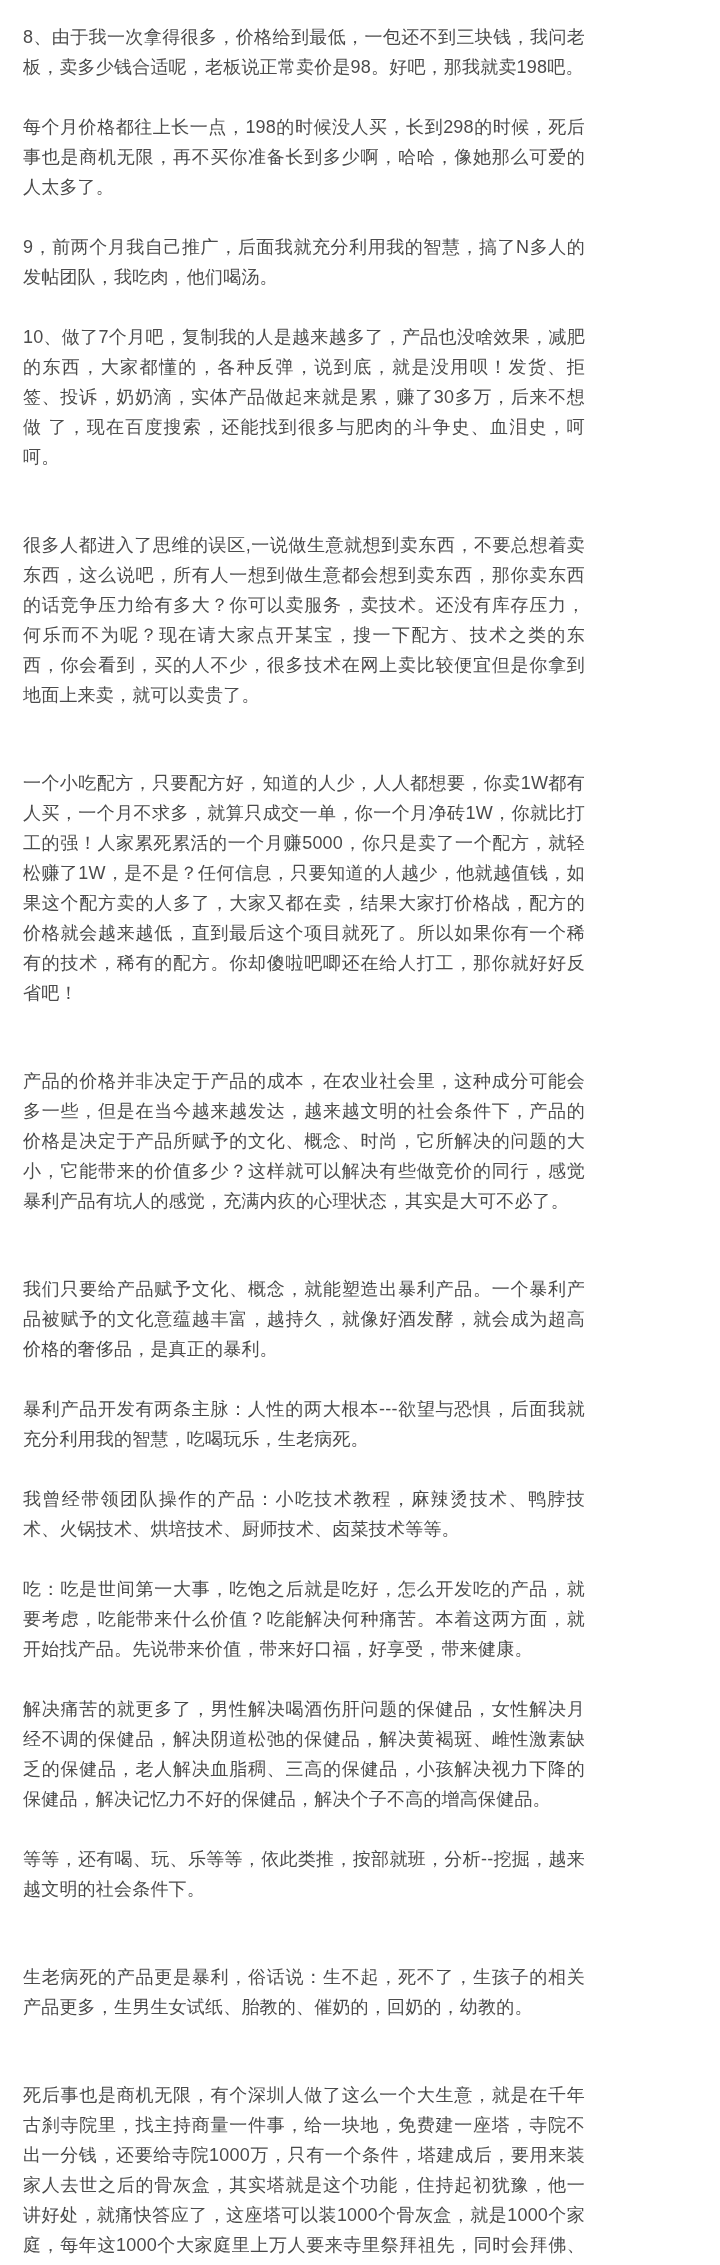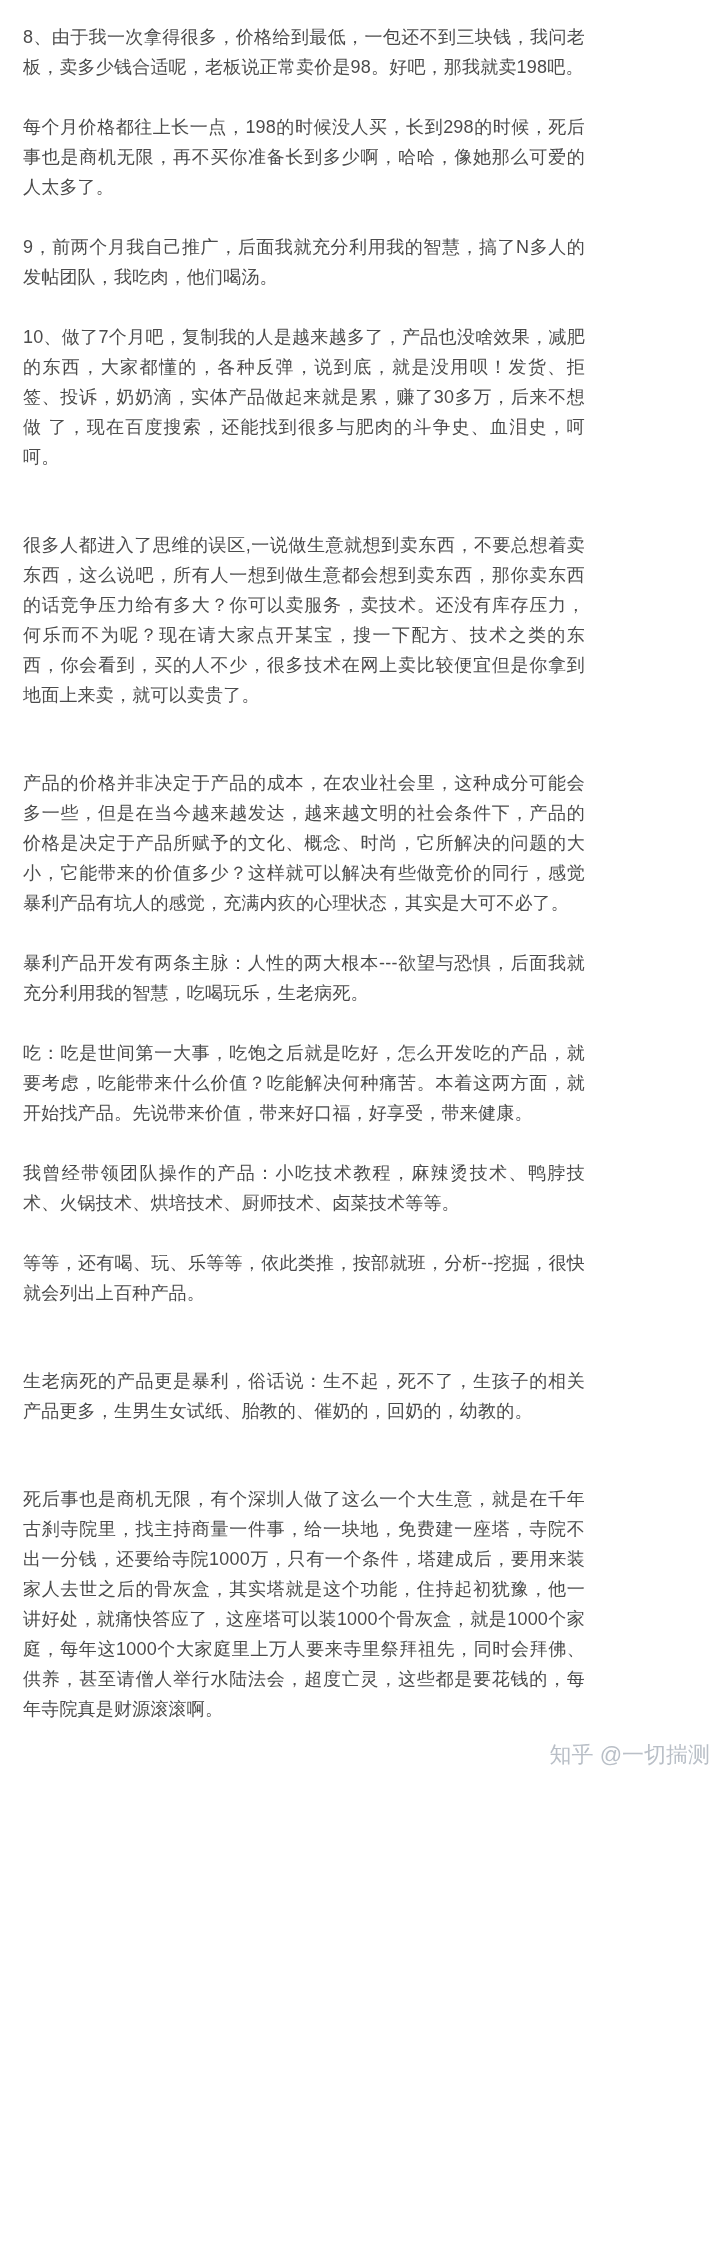--- a/index.html
+++ b/index.html
@@ -45,22 +45,25 @@
 </style>
 </head>
 <body>
 
 <div class="article">
     <p>8、由于我一次拿得很多，价格给到最低，一包还不到三块钱，我问老板，卖多少钱合适呢，老板说正常卖价是98。好吧，那我就卖198吧。</p>
     <p>每个月价格都往上长一点，198的时候没人买，长到298的时候，死后事也是商机无限，再不买你准备长到多少啊，哈哈，像她那么可爱的人太多了。</p>
     <p>9，前两个月我自己推广，后面我就充分利用我的智慧，搞了N多人的发帖团队，我吃肉，他们喝汤。</p>
     <p>10、做了7个月吧，复制我的人是越来越多了，产品也没啥效果，减肥的东西，大家都懂的，各种反弹，说到底，就是没用呗！发货、拒签、投诉，奶奶滴，实体产品做起来就是累，赚了30多万，后来不想做 了，现在百度搜索，还能找到很多与肥肉的斗争史、血泪史，呵呵。</p>
     <p class="gap-large">很多人都进入了思维的误区,一说做生意就想到卖东西，不要总想着卖东西，这么说吧，所有人一想到做生意都会想到卖东西，那你卖东西的话竞争压力给有多大？你可以卖服务，卖技术。还没有库存压力，何乐而不为呢？现在请大家点开某宝，搜一下配方、技术之类的东西，你会看到，买的人不少，很多技术在网上卖比较便宜但是你拿到地面上来卖，就可以卖贵了。</p>
+    <p class="gap-large">一个小吃配方，只要配方好，知道的人少，人人都想要，你卖1W都有人买，一个月不求多，就算只成交一单，你一个月净砖1W，你就比打工的强！人家累死累活的一个月赚5000，你只是卖了一个配方，就轻松赚了1W，是不是？任何信息，只要知道的人越少，他就越值钱，如果这个配方卖的人多了，大家又都在卖，结果大家打价格战，配方的价格就会越来越低，直到最后这个项目就死了。所以如果你有一个稀有的技术，稀有的配方。你却傻啦吧唧还在给人打工，那你就好好反省吧！</p>
     <p class="gap-large">产品的价格并非决定于产品的成本，在农业社会里，这种成分可能会多一些，但是在当今越来越发达，越来越文明的社会条件下，产品的价格是决定于产品所赋予的文化、概念、时尚，它所解决的问题的大小，它能带来的价值多少？这样就可以解决有些做竞价的同行，感觉暴利产品有坑人的感觉，充满内疚的心理状态，其实是大可不必了。</p>
+    <p class="gap-large">我们只要给产品赋予文化、概念，就能塑造出暴利产品。一个暴利产品被赋予的文化意蕴越丰富，越持久，就像好酒发酵，就会成为超高价格的奢侈品，是真正的暴利。</p>
     <p>暴利产品开发有两条主脉：人性的两大根本---欲望与恐惧，后面我就充分利用我的智慧，吃喝玩乐，生老病死。</p>
+    <p>我曾经带领团队操作的产品：小吃技术教程，麻辣烫技术、鸭脖技术、火锅技术、烘培技术、厨师技术、卤菜技术等等。</p>
     <p>吃：吃是世间第一大事，吃饱之后就是吃好，怎么开发吃的产品，就要考虑，吃能带来什么价值？吃能解决何种痛苦。本着这两方面，就开始找产品。先说带来价值，带来好口福，好享受，带来健康。</p>
-    <p>我曾经带领团队操作的产品：小吃技术教程，麻辣烫技术、鸭脖技术、火锅技术、烘培技术、厨师技术、卤菜技术等等。</p>
-    <p>等等，还有喝、玩、乐等等，依此类推，按部就班，分析--挖掘，很快就会列出上百种产品。</p>
+    <p>解决痛苦的就更多了，男性解决喝酒伤肝问题的保健品，女性解决月经不调的保健品，解决阴道松弛的保健品，解决黄褐斑、雌性激素缺乏的保健品，老人解决血脂稠、三高的保健品，小孩解决视力下降的保健品，解决记忆力不好的保健品，解决个子不高的增高保健品。</p>
+    <p>等等，还有喝、玩、乐等等，依此类推，按部就班，分析--挖掘，越来越文明的社会条件下。</p>
     <p class="gap-large">生老病死的产品更是暴利，俗话说：生不起，死不了，生孩子的相关产品更多，生男生女试纸、胎教的、催奶的，回奶的，幼教的。</p>
     <p class="gap-large">死后事也是商机无限，有个深圳人做了这么一个大生意，就是在千年古刹寺院里，找主持商量一件事，给一块地，免费建一座塔，寺院不出一分钱，还要给寺院1000万，只有一个条件，塔建成后，要用来装家人去世之后的骨灰盒，其实塔就是这个功能，住持起初犹豫，他一讲好处，就痛快答应了，这座塔可以装1000个骨灰盒，就是1000个家庭，每年这1000个大家庭里上万人要来寺里祭拜祖先，同时会拜佛、供养，甚至请僧人举行水陆法会，超度亡灵，这些都是要花钱的，每年寺院真是财源滚滚啊。</p>
   </div>
 
 <div class="watermark">知乎 @一切揣测</div>
 
 </body></html>

